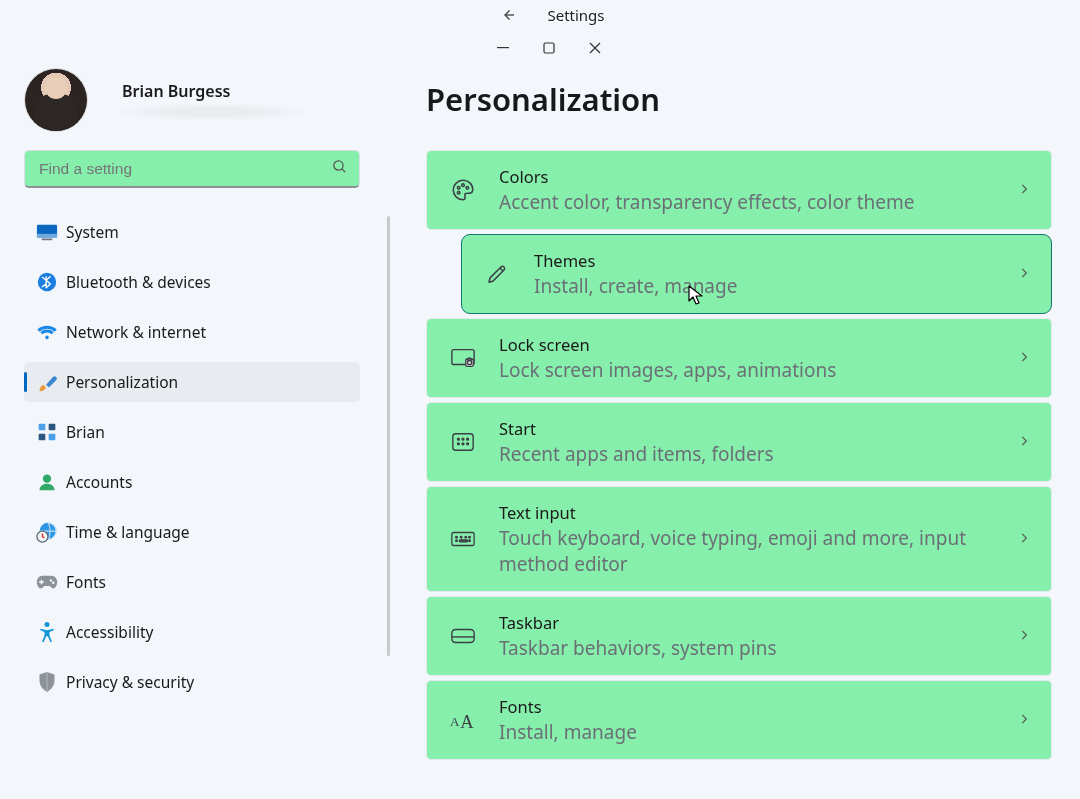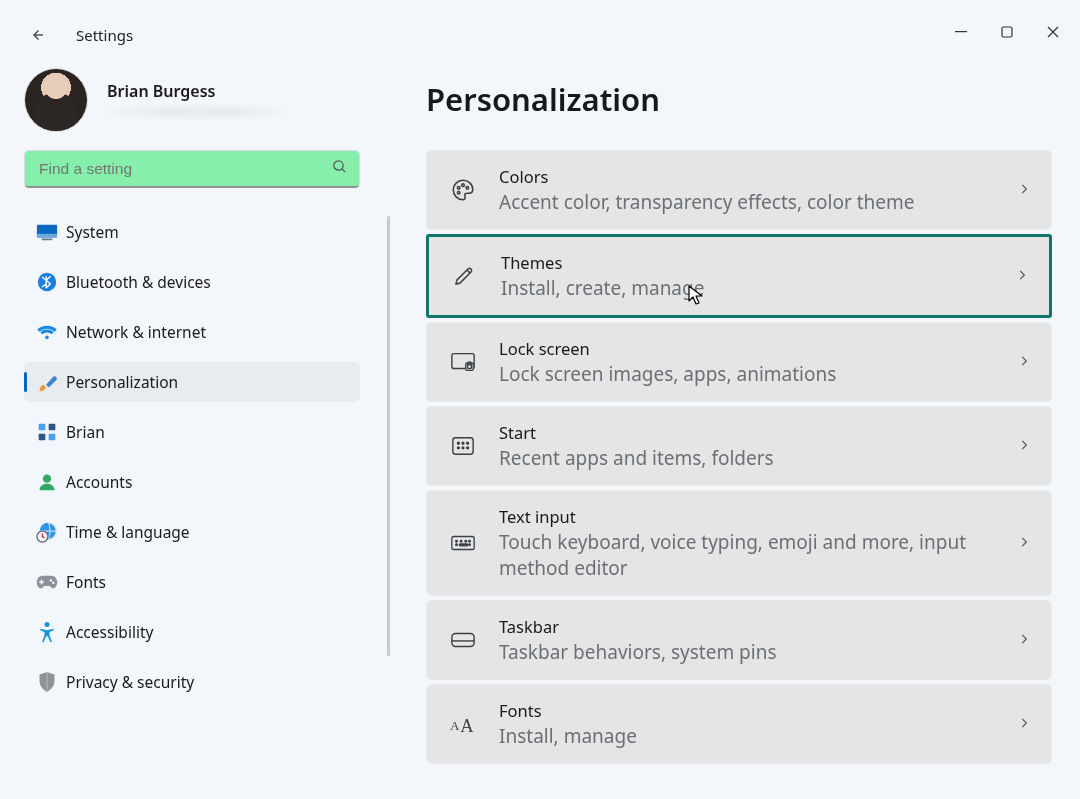--- a/index.html
+++ b/index.html
@@ -9,24 +9,25 @@
     color: #1a1a1a;
     width: 1080px;
     height: 799px;
     overflow: hidden;
     position: relative;
   }
 
   
   .titlebar {
     display: flex;
-    align-items: flex-end;
+    align-items: center;
     justify-content: space-between;
     height: 50px;
     padding: 0 4px 0 22px;
+    flex-direction: column;
   }
   .titlebar-left {
     display: flex;
     align-items: center;
     gap: 24px;
   }
   .back-btn {
     width: 30px; height: 30px;
     display:flex; align-items:center; justify-content:center;
     color:#444;
@@ -51,21 +52,21 @@
   }
   .main {
     flex:1;
     padding: 24px 28px 0 40px;
   }
 
   
   .profile {
     display:flex;
     align-items:center;
-    gap:19px;
+    gap:34px;
     padding: 6px 0 18px 0;
   }
   .avatar {
     width:64px; height:64px; border-radius:50%;
     background: radial-gradient(circle at 50% 30%, #523f35 0 18%, #e6c8b6 18% 28%, #2b2422 28% 60%, #2a231f 60% 100%);
     position:relative;
     overflow:hidden;
     border:1px solid #ddd;
   }
   .avatar::after{
@@ -156,28 +157,29 @@
     color:#16191c;
   }
 
   
   .card {
     display:flex;
     align-items:center;
     gap:22px;
     min-height:72px;
     padding: 14px 20px 14px 22px;
-    background:#e5e5e5;
+    background:#86efac;
     border:1px solid #e7eaee;
     border-radius:5px;
     margin-bottom:4px;
   }
   .card.highlight{
-    border:3px solid #0f766e;
-    border-radius:3px;
+    border:1px solid #0f766e;
+    border-radius:9px;
+    margin-left:35px;
   }
   .card-icon {
     width:28px; height:28px; display:flex; align-items:center; justify-content:center;
     color:#3a3f44;
     flex-shrink:0;
   }
   .card-body { flex:1; }
   .card-title { font-size:16.5px; font-weight:450; color:#1a1a1a; }
   .card-sub { font-size:19px; color:#6b7076; margin-top:1px; }
   .chevron { color:#555; flex-shrink:0; }

